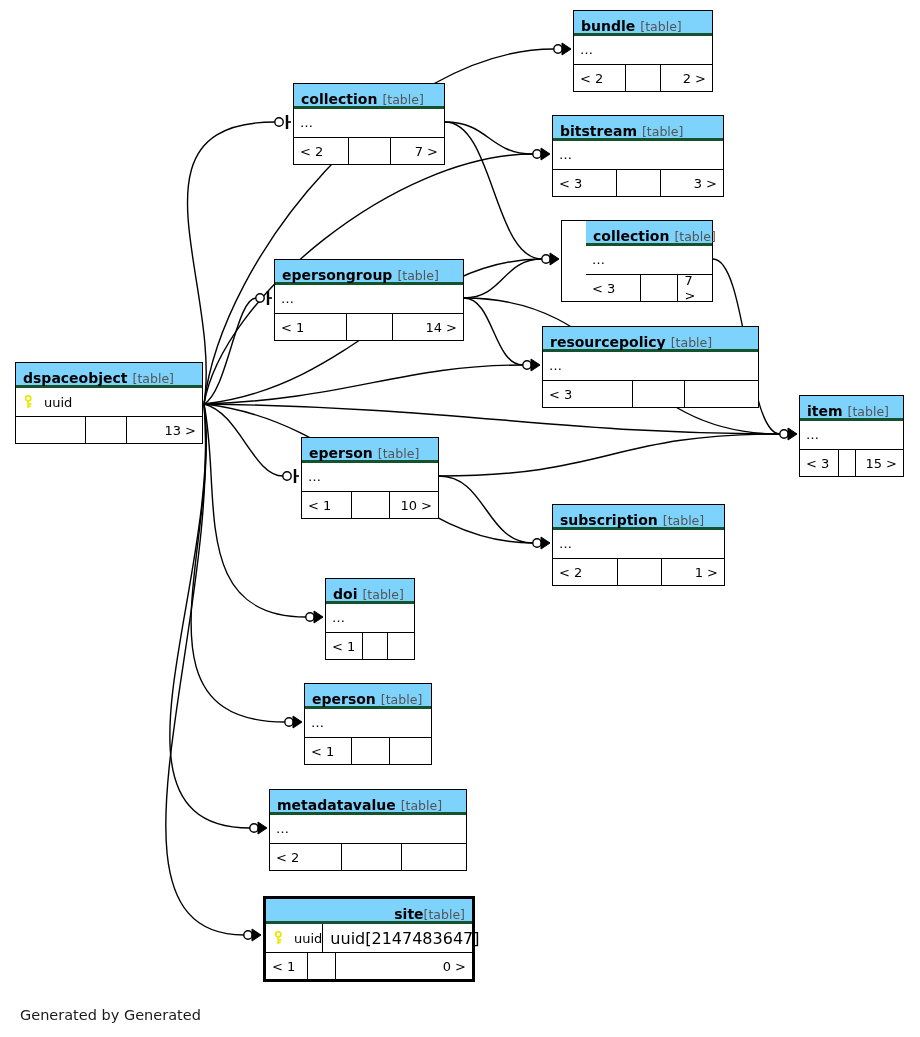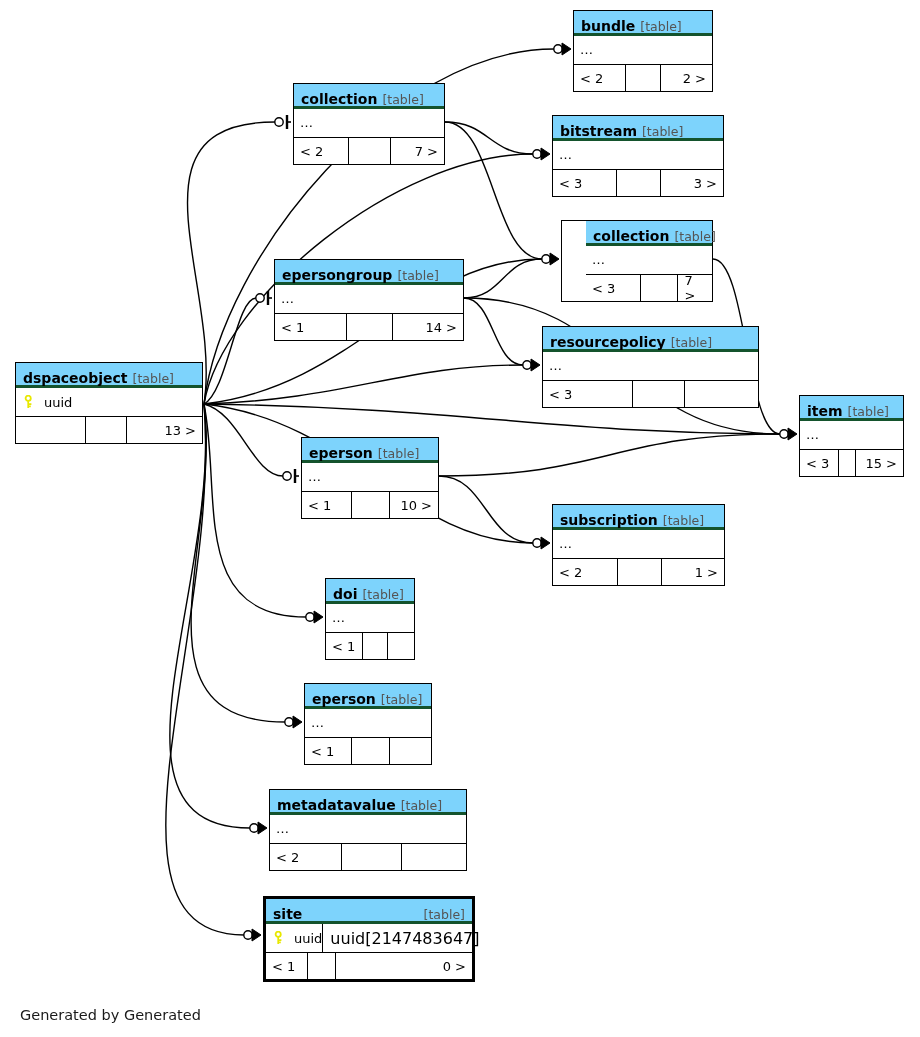--- a/index.html
+++ b/index.html
@@ -53,21 +53,21 @@
     color: #000000;
   }
   .node-title .ttype {
     font-weight: normal;
     font-size: 12.5px;
     color: #555555;
     margin-left: 5px;
   }
   .node-title.spread {
     display: flex;
-    justify-content: space-between;
+    justify-content: flex-end;
     align-items: baseline;
   }
   .node-title.spread .ttype { margin-left: 0; }
   .node-body {
     box-sizing: border-box;
     border-bottom: 1px solid #000000;
     height: 29px;
     display: flex;
     align-items: center;
   }

